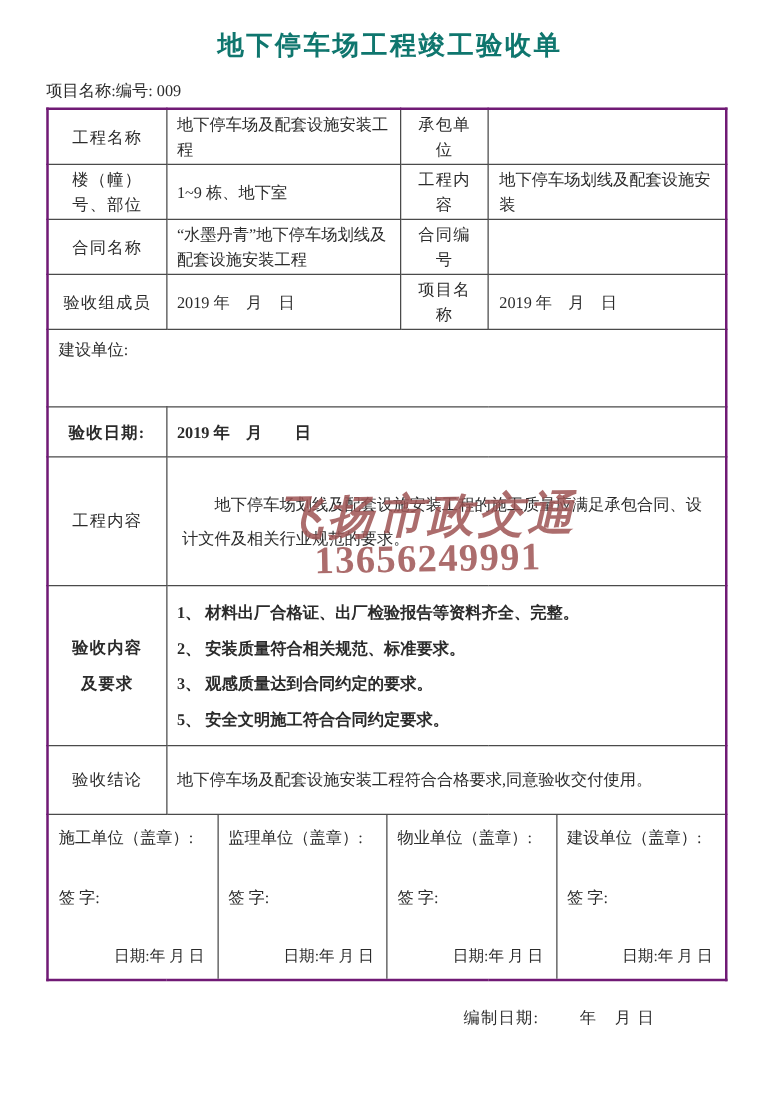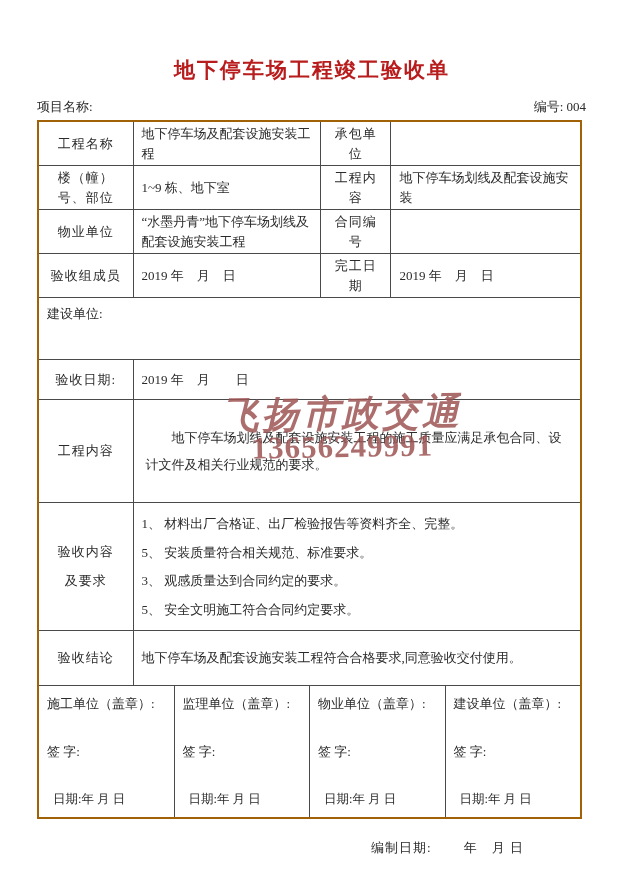--- a/index.html
+++ b/index.html
@@ -6,56 +6,55 @@
   .page{
     position:relative;
     width:624px;height:884px;
     background:#fff;
     font-family:"Liberation Serif","DejaVu Serif",serif;
     color:#2b2b2b;
     overflow:hidden;
   }
   .doc-title{
     margin:0;
-    padding-top:56px;
+    padding-top:22px;
     text-align:center;
     font-size:21px;
     font-weight:bold;
     letter-spacing:2px;
-    color:#b91c1c;
+    color:#0f766e;
   }
   .meta-row{
     display:flex;
-    justify-content:space-between;
     margin:14px 38px 4px 37px;
     font-size:13px;
   }
   table.main{
     border-collapse:collapse;
     table-layout:fixed;
     width:545px;
     margin-left:37px;
     font-size:13px;
   }
   table.main td{
     border:1px solid #4a4a4a;
     padding:2px 8px;
     vertical-align:middle;
     line-height:1.5;
   }
-  table.main{border:2px solid #a16207;}
+  table.main{border:2px solid #701a75;}
   td.lbl{text-align:center;letter-spacing:1px;padding:2px 3px;}
   tr.r1 td{height:28px;}
   tr.r2 td{height:31px;}
   tr.r3 td{height:38px;}
   tr.r4 td{height:31px;}
   tr.members td{height:53px;vertical-align:top;padding-top:6px;}
-  tr.accept-date td{height:35px;}
+  tr.accept-date td{height:35px;font-weight:bold;}
   tr.basis td{height:98px;}
-  tr.content td{height:120px;}
+  tr.content td{height:120px;font-weight:bold;}
   tr.conclusion td{height:50px;}
   .basis-text{
     text-indent:2em;
     line-height:2.1;
     padding:0 4px;
   }
   .content-list div{margin:9px 0;}
   .lbl-2line span{display:block;line-height:2.2;}
   tr.sign-row td{height:131px;padding:0;vertical-align:top;}
   .sign-grid{display:flex;height:100%;}
@@ -67,21 +66,21 @@
     justify-content:space-between;
     padding:8px 6px 6px 8px;
     box-sizing:border-box;
   }
   .sign-box:last-child{border-right:none;}
   .sign-box .unit-title{font-size:13px;}
   .sign-box .sign-line{font-size:13px;margin-top:0;}
   .sign-box .date-line{
     font-size:12.5px;
     display:flex;
-    justify-content:flex-start;
+    justify-content:flex-end;
     padding:0 4px 2px 6px;
   }
   .compile-row{
     margin:20px 100px 0 0;
     text-align:right;
     font-size:13px;
     letter-spacing:1px;
     padding-left:35px;
   }
   .compile-row .blank{display:inline-block;margin-left:28px;}
@@ -109,21 +108,21 @@
 </style>
 </head>
 <body>
 
 <div class="page">
 
   <h1 class="doc-title">地下停车场工程竣工验收单</h1>
 
   <div class="meta-row">
     <span>项目名称:</span>
-    <span>编号: 004</span>
+    <span>编号: 009</span>
   </div>
 
   <table class="main">
     <colgroup>
       <col style="width:17.5%">
         <col style="width:34.5%">
         <col style="width:13%">
         <col style="width:35%">
     </colgroup>
     <tbody>
@@ -133,29 +132,29 @@
         <td class="lbl">承包单位</td>
         <td></td>
       </tr>
       <tr class="r2">
         <td class="lbl">楼（幢）号、部位</td>
         <td>1~9 栋、地下室</td>
         <td class="lbl">工程内容</td>
         <td>地下停车场划线及配套设施安装</td>
       </tr>
       <tr class="r3">
-        <td class="lbl">物业单位</td>
+        <td class="lbl">合同名称</td>
         <td>“水墨丹青”地下停车场划线及配套设施安装工程</td>
         <td class="lbl">合同编号</td>
         <td></td>
       </tr>
       <tr class="r4">
         <td class="lbl">验收组成员</td>
         <td>2019 年　月　日</td>
-        <td class="lbl">完工日期</td>
+        <td class="lbl">项目名称</td>
         <td>2019 年　月　日</td>
       </tr>
       <tr class="members">
         <td colspan="4">建设单位:</td>
       </tr>
       <tr class="accept-date">
         <td class="lbl">验收日期:</td>
         <td colspan="3">2019 年　月　　日</td>
       </tr>
       <tr class="basis">
@@ -165,21 +164,21 @@
         </td>
       </tr>
       <tr class="content">
         <td class="lbl lbl-2line">
           <span>验收内容</span>
           <span>及要求</span>
         </td>
         <td colspan="3">
           <div class="content-list">
             <div>1、 材料出厂合格证、出厂检验报告等资料齐全、完整。</div>
-            <div>5、 安装质量符合相关规范、标准要求。</div>
+            <div>2、 安装质量符合相关规范、标准要求。</div>
             <div>3、 观感质量达到合同约定的要求。</div>
             <div>5、 安全文明施工符合合同约定要求。</div>
           </div>
         </td>
       </tr>
       <tr class="conclusion">
         <td class="lbl">验收结论</td>
         <td colspan="3">地下停车场及配套设施安装工程符合合格要求,同意验收交付使用。</td>
       </tr>
       <tr class="sign-row">

